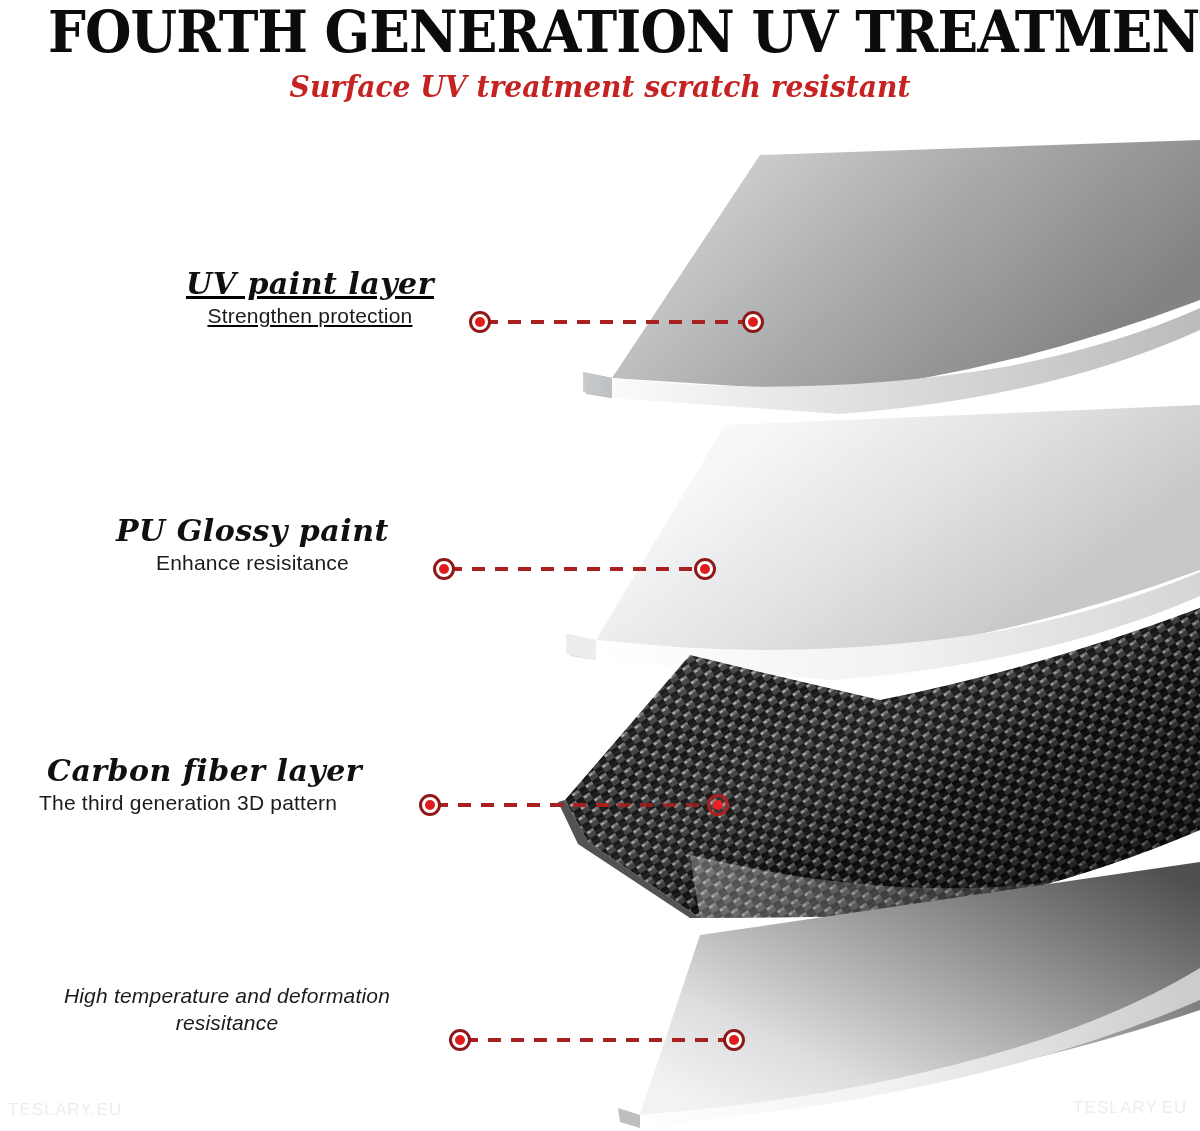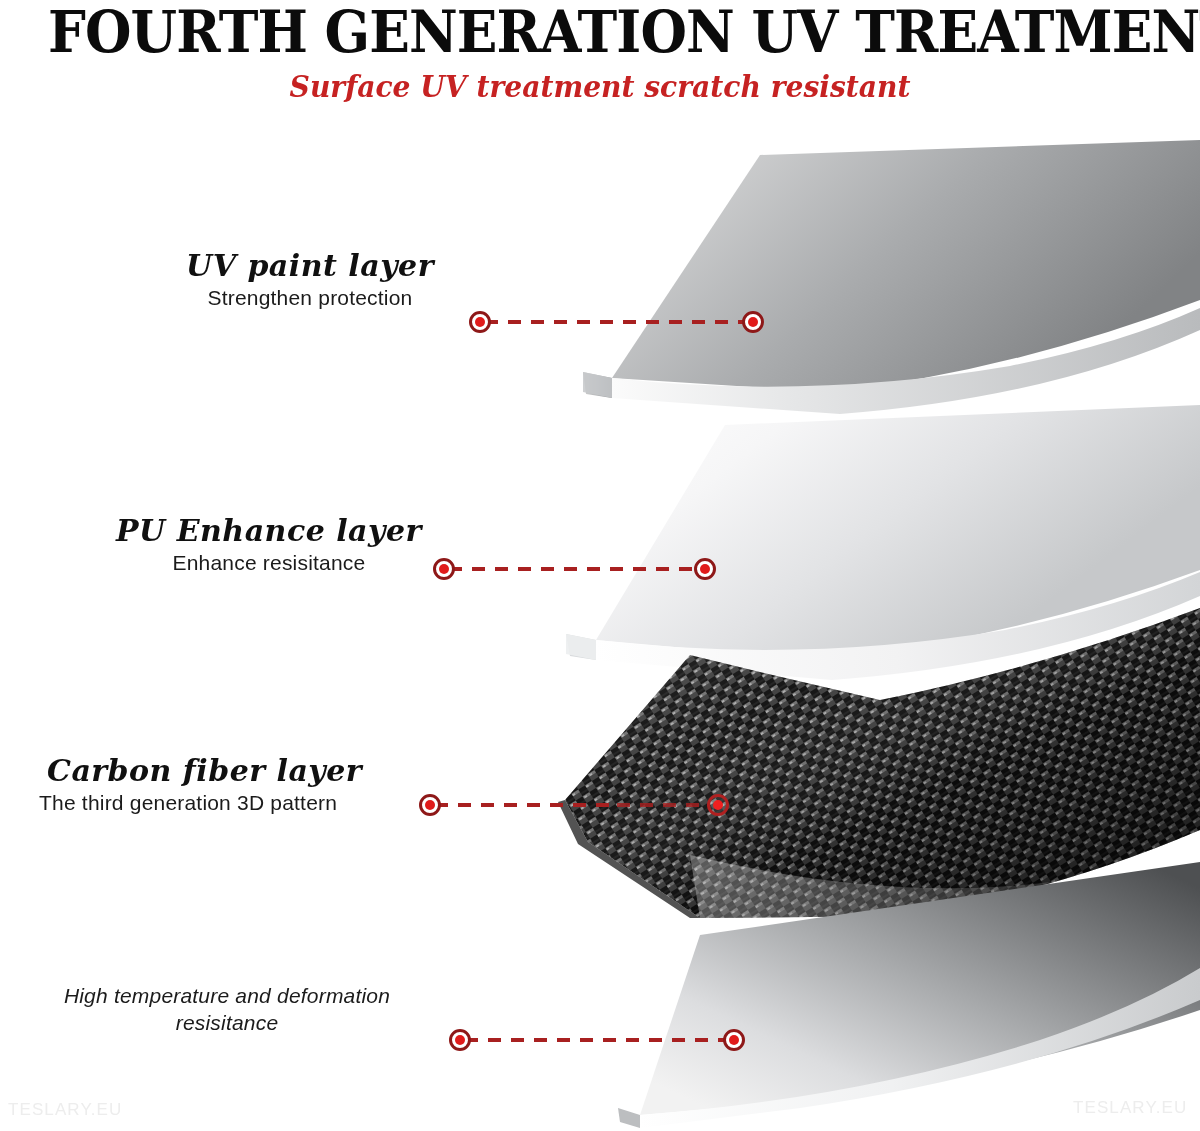--- a/index.html
+++ b/index.html
@@ -209,32 +209,32 @@
 
       <g>
         <path d="M700,935 L1200,862 L1200,1010 Q1000,1078 790,1102 L640,1115 Z" fill="url(#gABS)"></path>
         <path d="M640,1115 Q860,1098 1040,1040 Q1135,1008 1200,968 L1200,1000
                  Q1030,1074 800,1108 L640,1128 Z" fill="url(#gABSsheen)"></path>
         <path d="M618,1108 L640,1115 L640,1128 L620,1122 Z" fill="#bcbec0"></path>
       </g>
     </svg>
   </div>
 
-  <div class="callout" style="left:186px;top:248px;">
+  <div class="callout" style="left:186px;top:266px;text-decoration:underline;">
     <div class="head">UV paint layer</div>
     <div class="sub">Strengthen protection</div>
   </div>
   <div class="conn" style="left:469px;top:311px;width:295px;">
     <div class="dash" style="left:16px;width:263px;"></div>
     <div class="dot" style="left:0px;"></div>
     <div class="dot" style="left:273px;"></div>
   </div>
 
   <div class="callout" style="left:116px;top:513px;">
-    <div class="head">PU Enhance layer</div>
+    <div class="head">PU Glossy paint</div>
     <div class="sub">Enhance resisitance</div>
   </div>
   <div class="conn" style="left:433px;top:558px;width:285px;">
     <div class="dash" style="left:16px;width:251px;"></div>
     <div class="dot" style="left:0px;"></div>
     <div class="dot" style="left:261px;"></div>
   </div>
 
   <div class="callout" style="left:47px;top:753px;">
     <div class="head">Carbon fiber layer</div>

